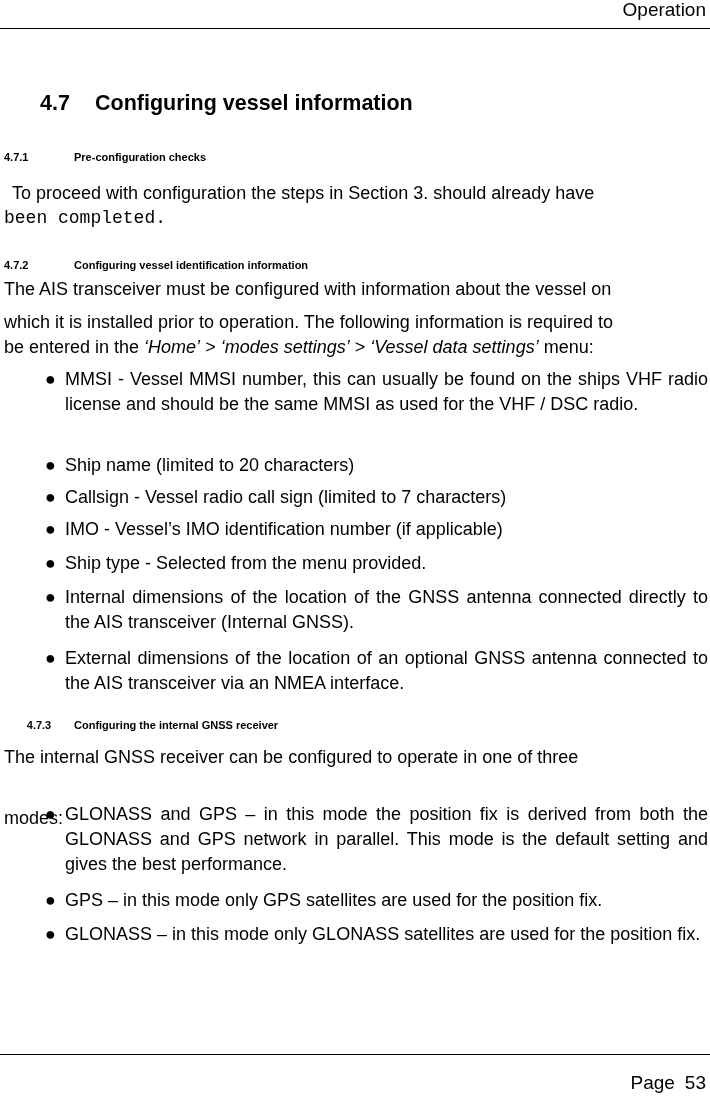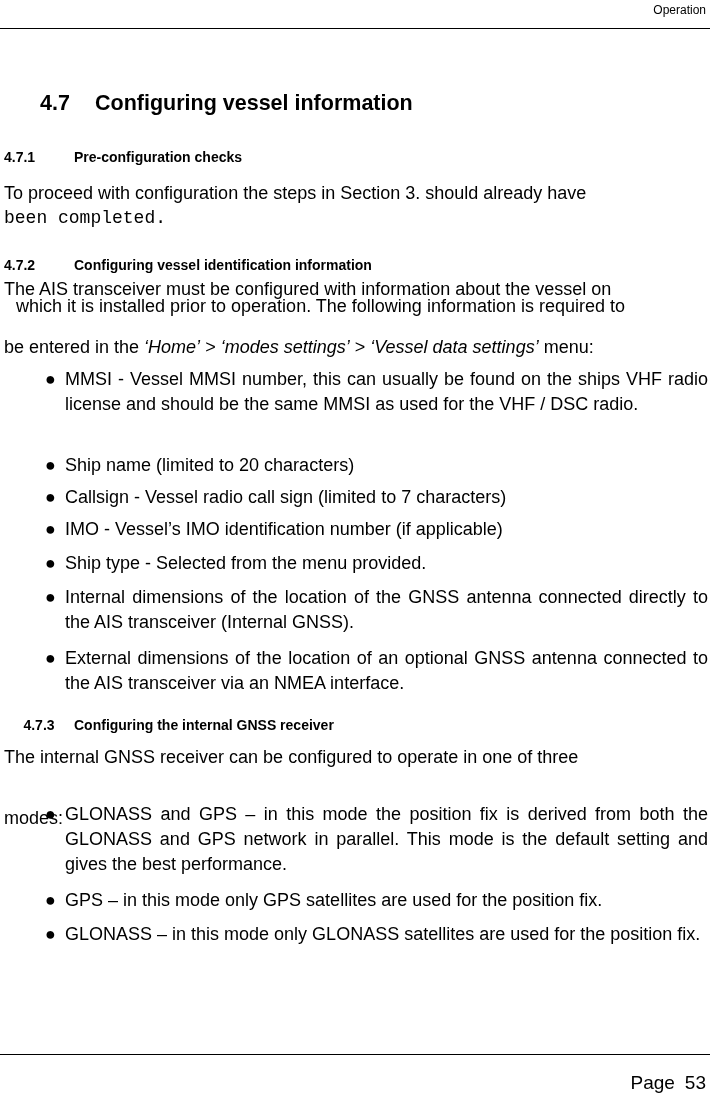--- a/index.html
+++ b/index.html
@@ -1,25 +1,25 @@
 <!DOCTYPE html>
 <html><head>
 <meta charset="utf-8">
 <style>
   html, body { margin: 0; padding: 0; background: #ffffff; }
   body {
     width: 710px; height: 1103px; position: relative; overflow: hidden;
     font-family: "Liberation Sans", sans-serif; color: #000000;
   }
   .abs { position: absolute; white-space: nowrap; }
-  .header-title { right: 4px; top: 0px; font-size: 12px; line-height: 20px; }
+  .header-title { right: 4px; top: 0px; font-size: 19px; line-height: 20px; }
   .rule { position: absolute; left: 0; width: 710px; height: 1px; background: #000000; }
   .h2 { left: 4px; top: 90px; font-size: 21.5px; font-weight: bold; line-height: 26px; }
   .h2 .num { display: inline-block; width: 55px; margin-left: 36px; }
-  .h3 { left: 4px; font-size: 14px; font-weight: bold; line-height: 22px; }
+  .h3 { left: 4px; font-size: 11px; font-weight: bold; line-height: 22px; }
   .h3 .num { display: inline-block; width: 70px; }
   .para { left: 4px; font-size: 18px; line-height: 25px; }
   .para i { }
   .bullet { position: absolute; left: 45px; width: 663px; font-size: 18px; line-height: 25px; }
   .bullet .dot { position: absolute; left: 0; top: 0; width: 30px; }
   .bullet .txt { display: block; margin-left: 20px; text-align: justify; text-align-last: left; }
   .footer-page { right: 4px; top: 1073px; font-size: 19px; line-height: 20px; }
   .footer-page .gap { display: inline-block; width: 10px; }
 </style>
 </head>
@@ -28,28 +28,28 @@
 <div class="abs header-title">Operation</div>
 <div class="rule" style="top:28px;"></div>
 
 <div class="abs h2">
   <span class="num">4.7</span><span>Configuring vessel information</span>
 </div>
 
 <div class="abs h3" style="top:146px;">
   <span class="num">4.7.1</span><span>Pre-configuration checks</span>
 </div>
-<div class="abs para" style="top:181px;">To proceed with configuration the steps in Section 3. should already have</div>
+<div class="abs para" style="top:181px;margin-left:8px;">To proceed with configuration the steps in Section 3. should already have</div>
 <div class="abs para" style="top:206px;font-family:Liberation Mono, monospace;">been completed.</div>
 
 <div class="abs h3" style="top:254px;">
   <span class="num">4.7.2</span><span>Configuring vessel identification information</span>
 </div>
 <div class="abs para" style="top:277px;">The AIS transceiver must be configured with information about the vessel on</div>
-<div class="abs para" style="top:294px;margin-left:12px;">which it is installed prior to operation. The following information is required to</div>
+<div class="abs para" style="top:310px;">which it is installed prior to operation. The following information is required to</div>
 <div class="abs para" style="top:335px;">
   <span>be entered in the </span><i>‘Home’</i><span> &gt; </span><i>‘modes settings’</i><span> &gt; </span><i>‘Vessel data settings’</i><span> menu:</span>
 </div>
 
 <div class="bullet" style="top:367px;">
   <span class="dot">●</span>
   <span class="txt">MMSI - Vessel MMSI number, this can usually be found on the ships VHF radio license and should be the same MMSI as used for the VHF / DSC radio.</span>
 </div>
 <div class="bullet" style="top:453px;">
   <span class="dot">●</span>

